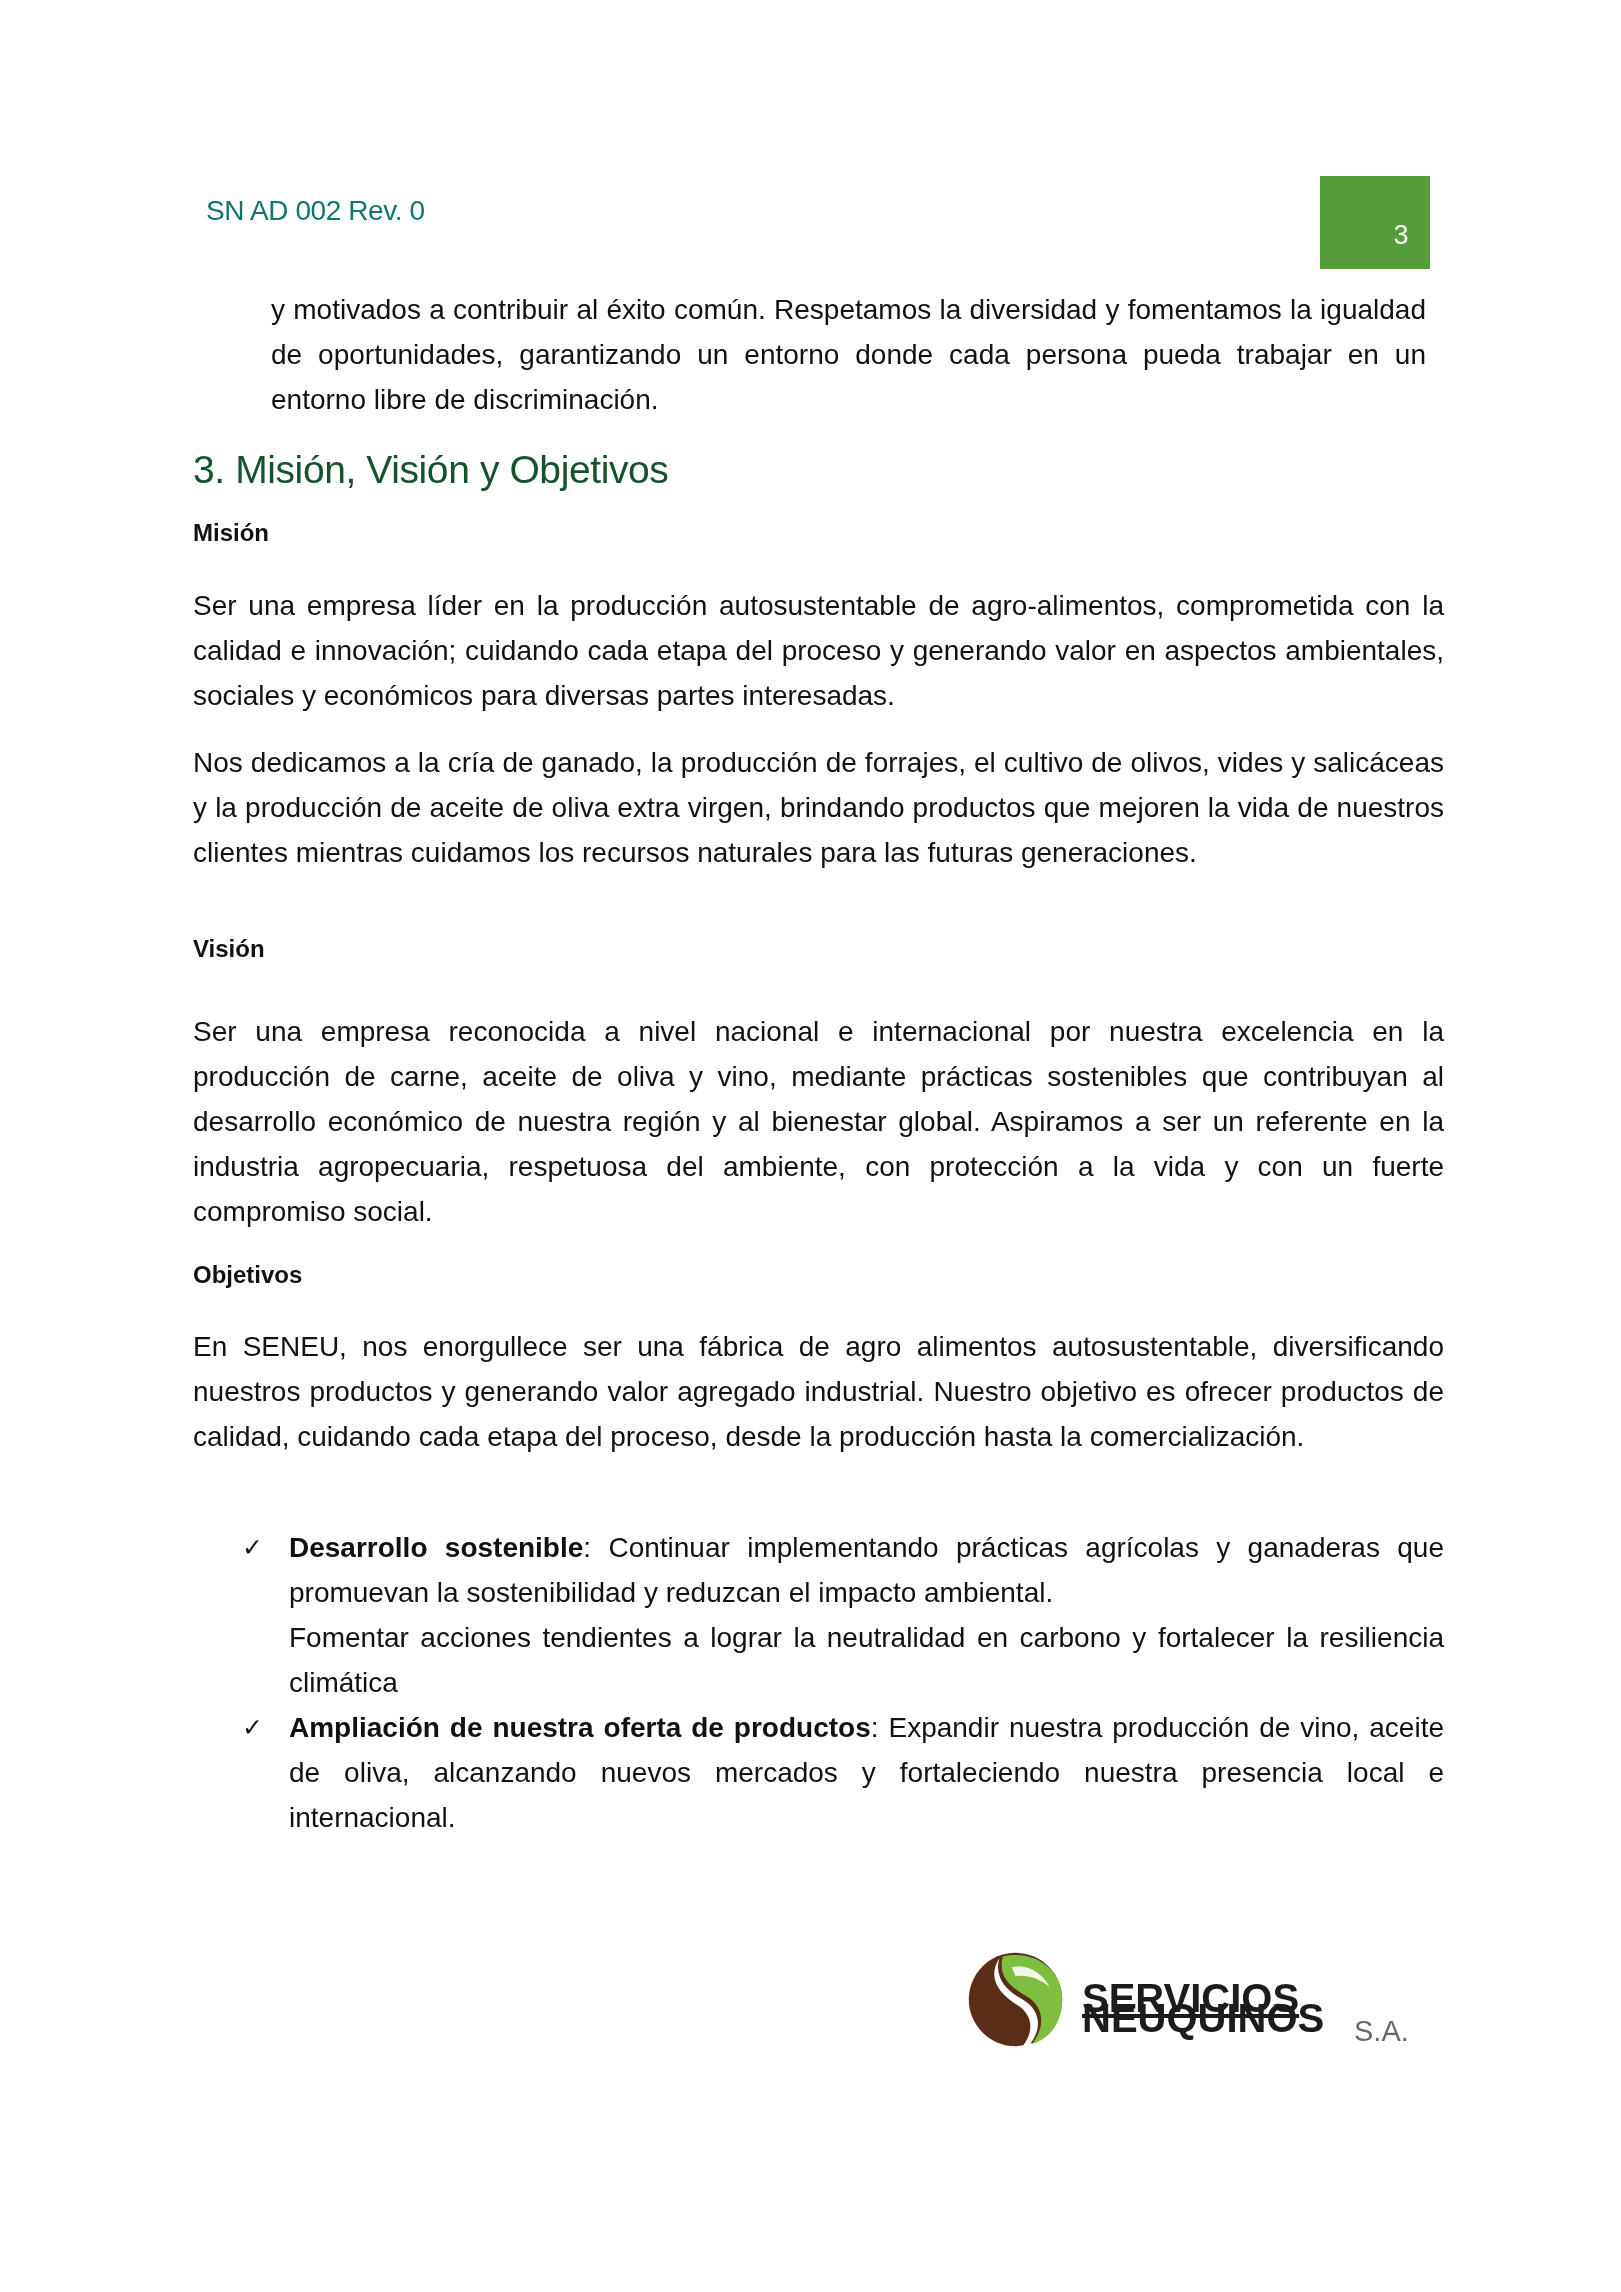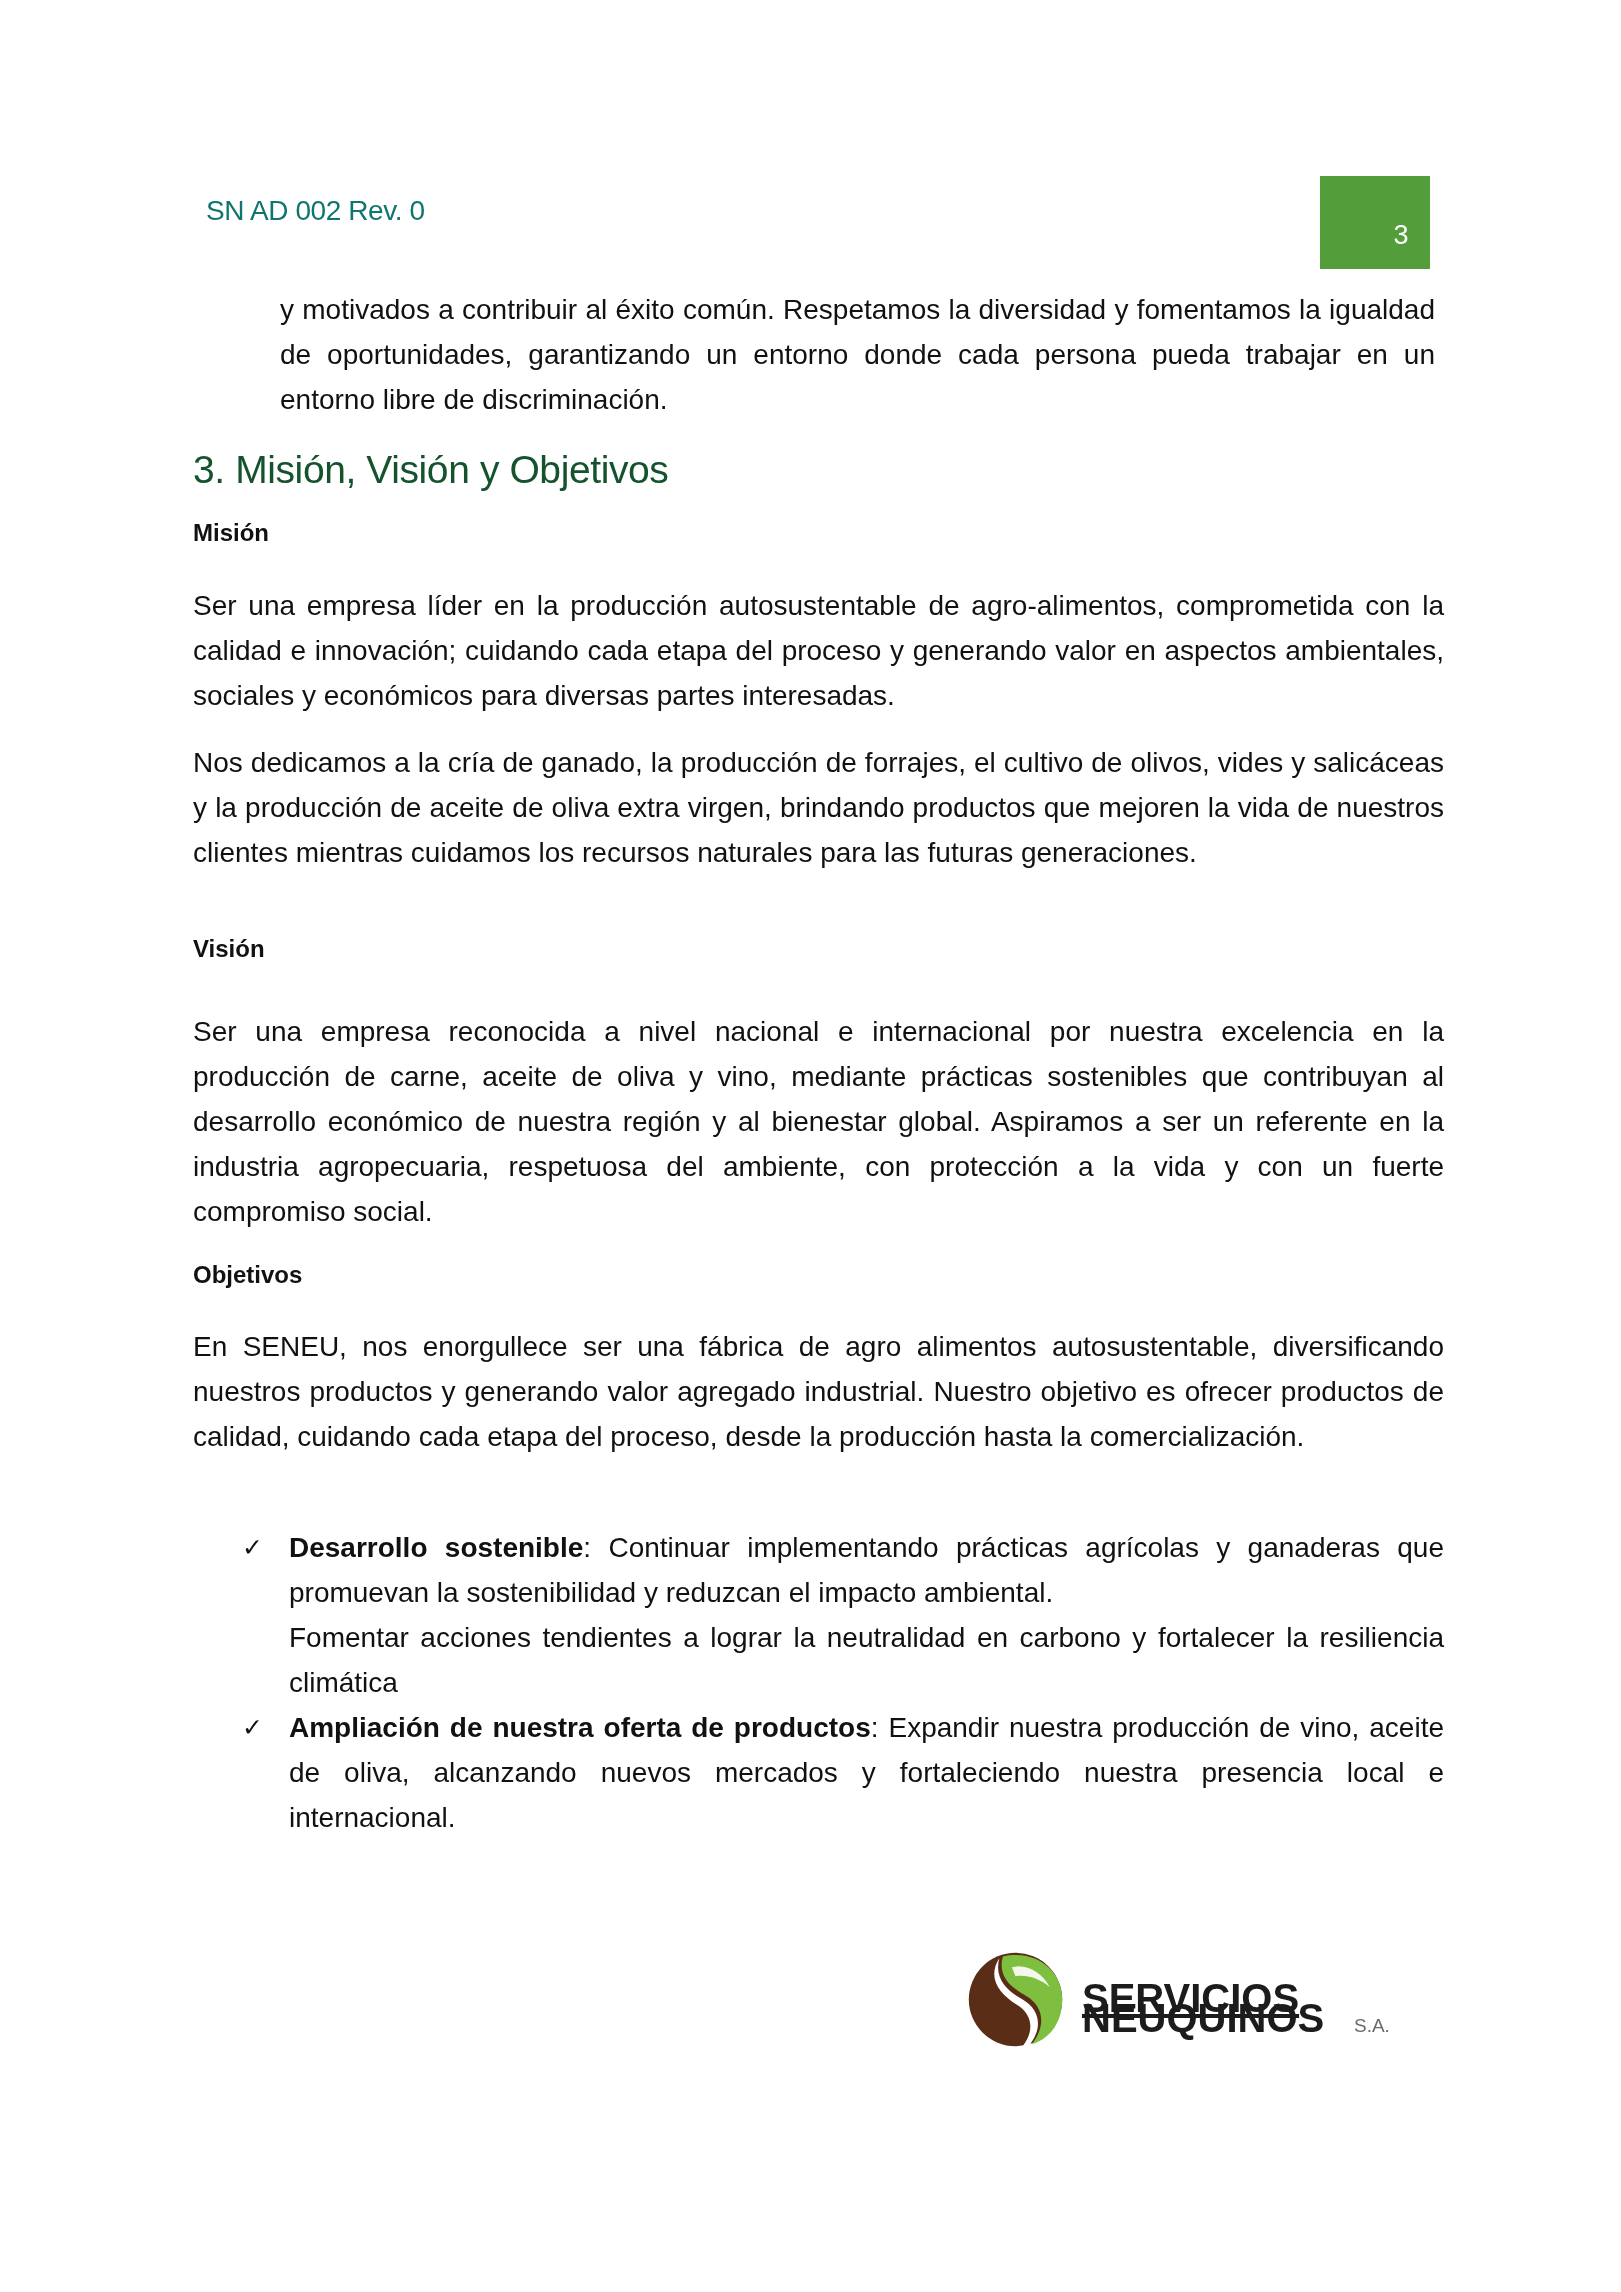--- a/index.html
+++ b/index.html
@@ -2,34 +2,34 @@
 <html style="font-size:14.3px"><head>
 <meta charset="utf-8">
 <style>
   html, body { margin: 0; padding: 0; background: #ffffff; }
   body { width: 1621px; height: 2293px; position: relative; overflow: hidden;
          font-family: "Liberation Sans", "DejaVu Sans", sans-serif; color: #111111; }
   .doc-code { position: absolute; left: 206px; top: 195px; font-size: 28px; color: #0f766e; letter-spacing: -0.4px; }
   .page-badge { position: absolute; left: 1320px; top: 176px; width: 110px; height: 93px; background: #539d3a; }
   .page-badge span { position: absolute; right: 21.5px; bottom: 18px; color: #ffffff; font-size: 27px; }
   .block { position: absolute; left: 193px; width: 1251px; font-size: 28px; line-height: 45px; }
-  .block.indent { left: 280px; width: 1155px; }
+  .block.indent { left: 271px; width: 1155px; }
   .just { text-align: justify; text-align-last: left; }
   .heading { position: absolute; left: 193px; top: 448px; font-size: 39px; color: #14532d; letter-spacing: -0.4px; }
   .subhead { position: absolute; left: 193px; font-size: 24px; font-weight: bold; }
   .bullets { position: absolute; left: 242px; top: 1525px; width: 1202px; font-size: 28px; line-height: 45px; margin: 0; padding: 0; list-style: none; }
   .bullets li { position: relative; padding-left: 47px; text-align: justify; text-align-last: left; }
   .bullets .check { position: absolute; left: 0; top: 0; font-family: "DejaVu Sans", sans-serif; font-size: 25px; }
   .bullets b { font-weight: bold; }
   .logo { position: absolute; left: 967px; top: 1951px; width: 448px; height: 97px; }
   .logo-mark { position: absolute; left: 0; top: 0; width: 97px; height: 97px; }
   .logo-line1, .logo-line2 { position: absolute; left: 115px; font-family: "Liberation Sans", sans-serif; font-weight: bold; color: #1c1c1c; font-size: 40px; letter-spacing: 0px; line-height: 1; }
   .logo-line1 { top: 27px; text-decoration: underline; }
   .logo-line2 { top: 47px; }
-  .logo-sa { position: absolute; left: 387px; top: 64px; font-size: 19px; color: #6a6a6a; }
+  .logo-sa { position: absolute; left: 387px; top: 64px; font-size: 29px; color: #6a6a6a; }
 </style>
 </head>
 <body>
 
 <div>
 
   <div class="doc-code">SN AD 002 Rev. 0</div>
 
   <div class="page-badge">
     <span>3</span>

